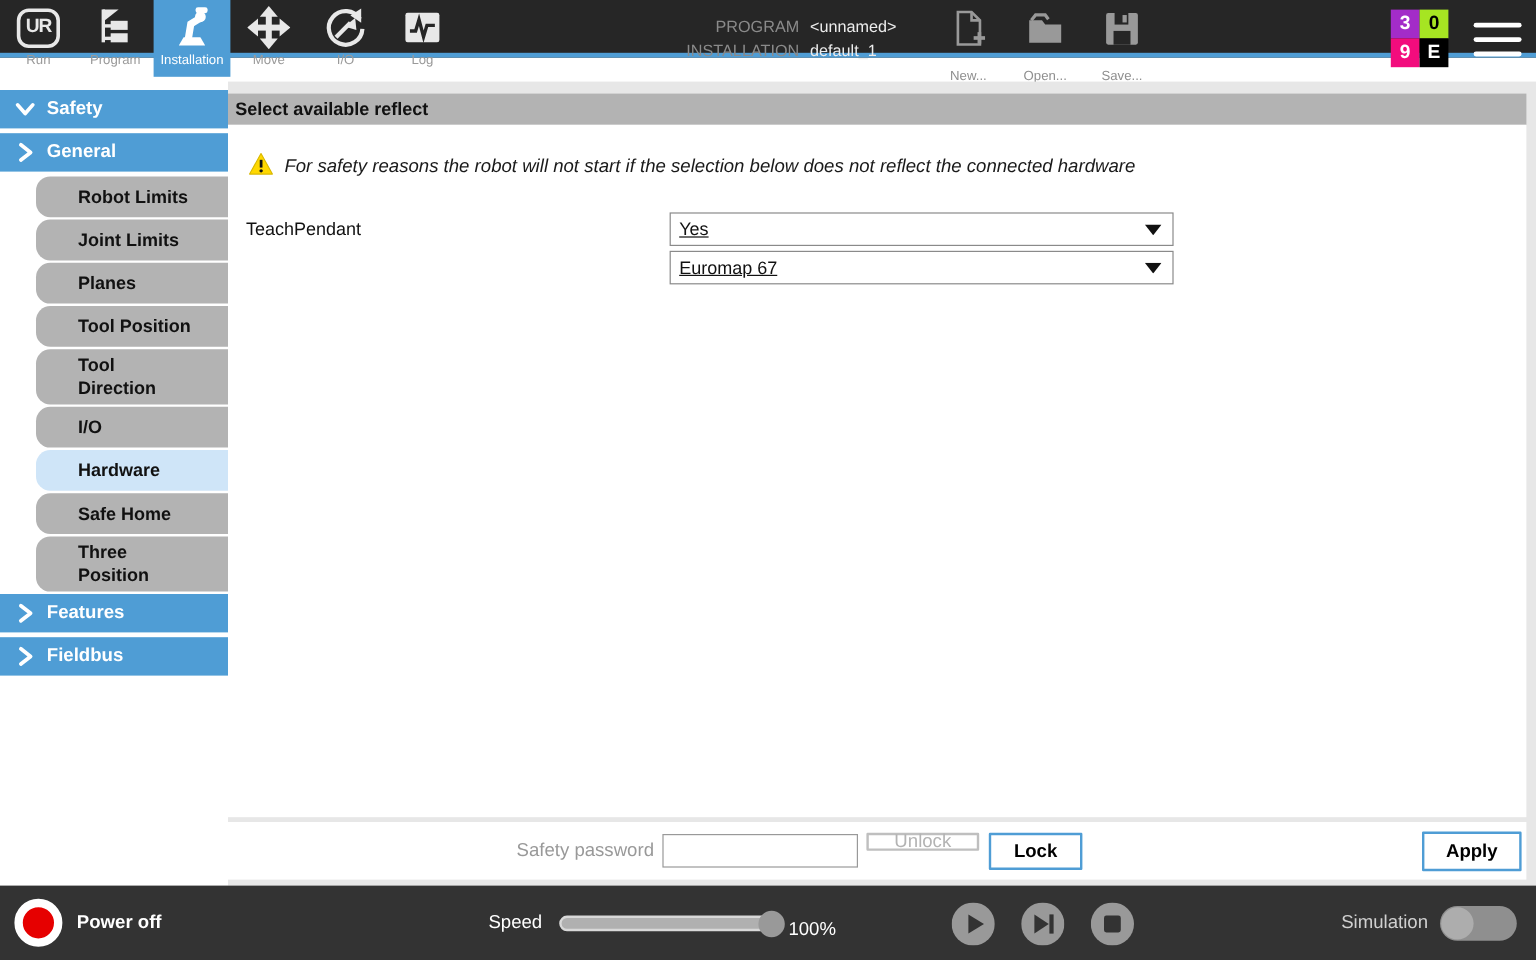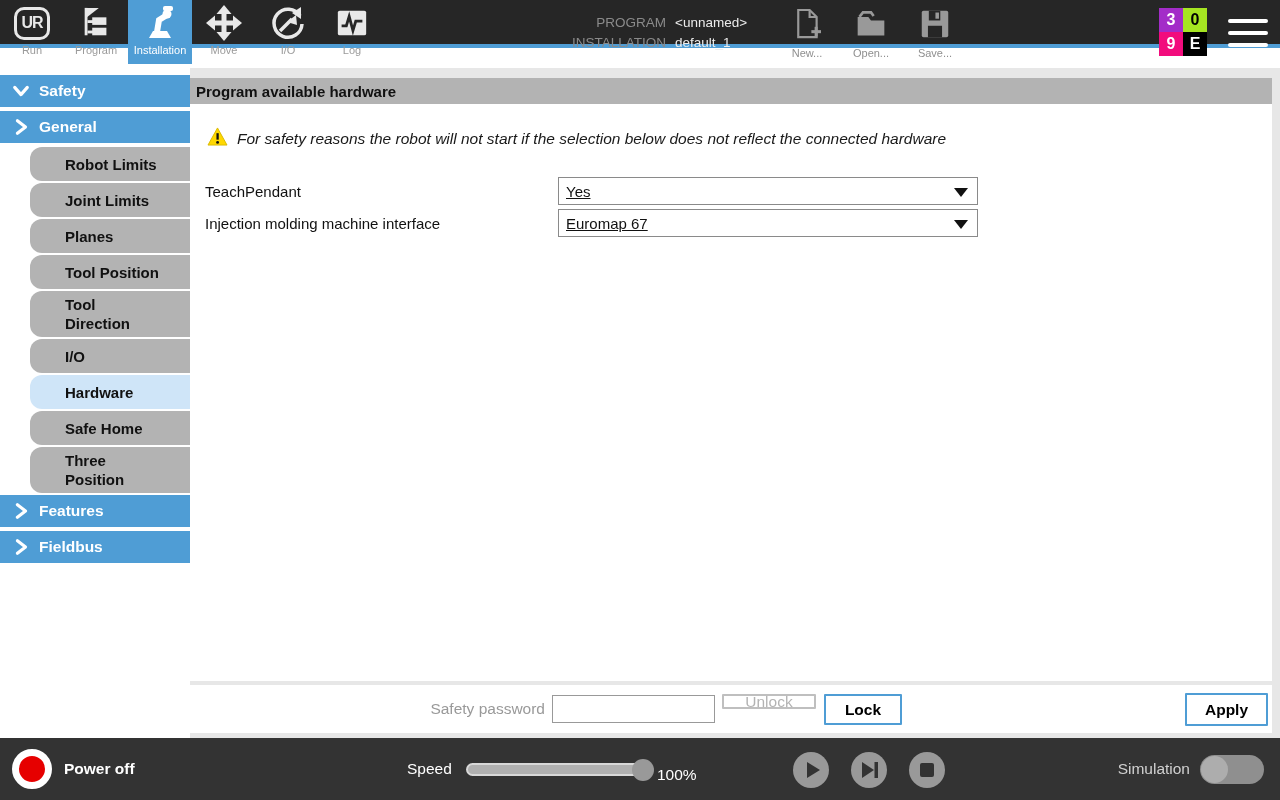--- a/index.html
+++ b/index.html
@@ -17,21 +17,21 @@
   .tab.active .tlabel { color:#ffffff; }
   .ur-logo { width:36px; height:33px; border:3px solid #e8e8e8; border-radius:10px; color:#e8e8e8; font-weight:bold; font-size:16px; letter-spacing:-1px; display:flex; align-items:center; justify-content:center; }
 
   .prog-info { position:absolute; left:560px; top:12px; }
   .pi-row { display:flex; height:20px; align-items:center; }
   .pi-label { width:106px; text-align:right; color:#8a8a8a; font-size:13.5px; }
   .pi-value { margin-left:9px; color:#ececec; font-size:13.5px; }
 
   .file-action { position:absolute; top:8px; width:60px; display:flex; flex-direction:column; align-items:center; cursor:pointer; }
   .fa-new { left:777px; } .fa-open { left:841px; } .fa-save { left:905px; }
-  .fa-label { font-size:11px; color:#8f8f8f; margin-top:3px; }
+  .fa-label { font-size:11px; color:#8f8f8f; margin-top:13px; }
 
   .status-grid { position:absolute; left:1159px; top:8px; width:48px; height:48px; display:grid; grid-template-columns:24px 24px; grid-template-rows:24px 24px; }
   .status-cell { display:flex; align-items:center; justify-content:center; font-size:16px; font-weight:bold; }
   .sc0 { background:#A32CC8; color:#fff; } .sc1 { background:#A6E522; color:#000; }
   .sc2 { background:#F20C7D; color:#fff; } .sc3 { background:#000000; color:#fff; }
 
   .hamburger { position:absolute; left:1228px; top:19px; width:40px; cursor:pointer; }
   .hamburger .bar { width:40px; height:4px; background:#ffffff; border-radius:2px; margin-bottom:8px; }
   .hamburger .bar:last-child { margin-bottom:0; }
 
@@ -268,21 +268,21 @@
     <div class="nav-section">
       <span class="chev">
         <svg width="18" height="18" viewBox="0 0 20 20">
             <polyline points="6,3 15,10 6,17" fill="none" stroke="#fff" stroke-width="3.5" stroke-linecap="round" stroke-linejoin="round"></polyline>
           </svg>
       </span>
       <span class="lbl">Fieldbus</span>
     </div>
   </div>
 
-  <div class="title-bar">Program available hardware</div>
+  <div class="title-bar">Select available reflect</div>
 
   <div class="content">
     <div class="warning-row">
       <span>
         <svg width="21" height="19" viewBox="0 0 22 20">
             <polygon points="11,1 21,19 1,19" fill="#FFD800" stroke="#d9b800" stroke-width="1" stroke-linejoin="round"></polygon>
             <rect x="9.9" y="6.5" width="2.4" height="6.8" fill="#111"></rect>
             <circle cx="11.1" cy="16.2" r="1.5" fill="#111"></circle>
           </svg>
       </span>
@@ -292,21 +292,20 @@
     <div class="field-label fl-0">TeachPendant</div>
     <div class="dropdown dd-0">
       <span>Yes</span>
       <span>
         <svg width="14" height="9" viewBox="0 0 14 9">
             <polygon points="0,0 14,0 7,9" fill="#111"></polygon>
           </svg>
       </span>
     </div>
 
-    <div class="field-label fl-1">Injection molding machine interface</div>
     <div class="dropdown dd-1">
       <span>Euromap 67</span>
       <span>
         <svg width="14" height="9" viewBox="0 0 14 9">
             <polygon points="0,0 14,0 7,9" fill="#111"></polygon>
           </svg>
       </span>
     </div>
   </div>
 

